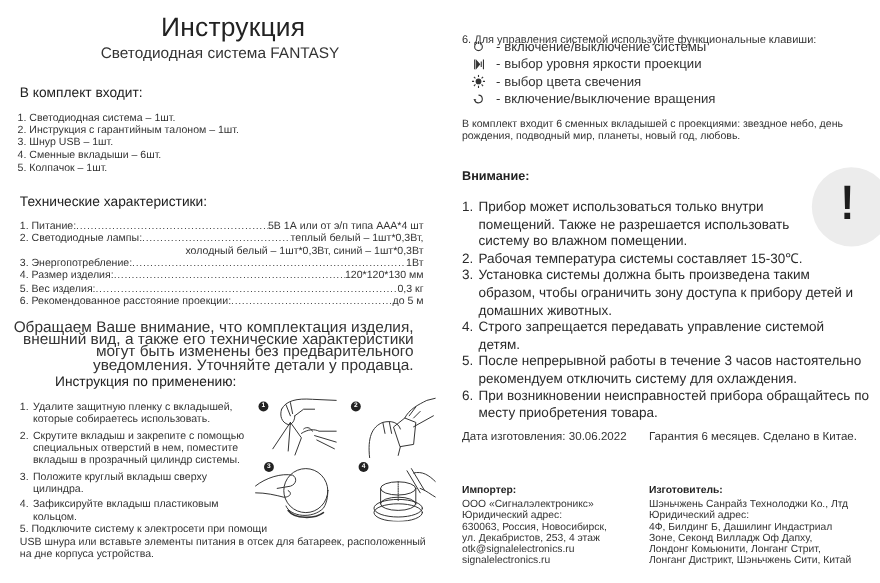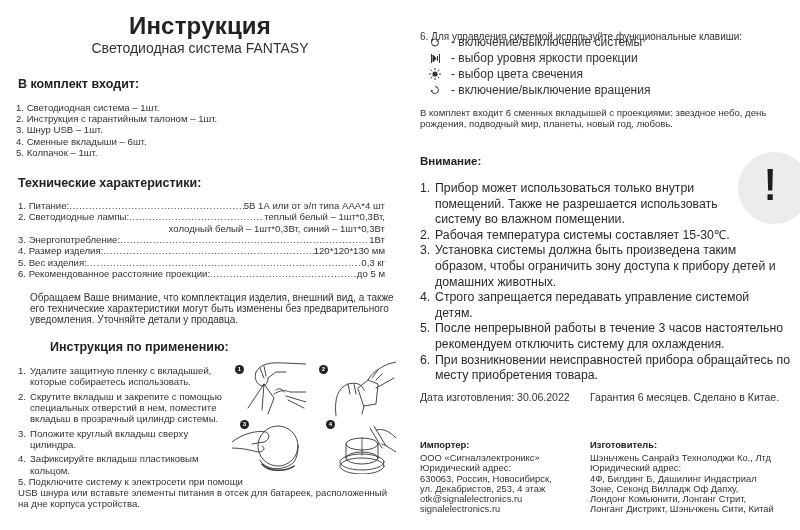--- a/index.html
+++ b/index.html
@@ -2,38 +2,38 @@
 <html><head>
 <meta charset="utf-8">
 <style>
   * { box-sizing: border-box; margin: 0; padding: 0; }
   html, body { width: 800px; height: 530px; background: #ffffff; overflow: hidden; }
   body { position: relative; font-family: "Liberation Sans", sans-serif; color: #2a2a2a; }
 
   .abs { position: absolute; }
 
   
-  .title { left: 0; width: 400px; top: 12px; text-align: center; font-size: 24px; font-weight: bold; color: #222; letter-spacing: 0.2px; }
+  .title { left: 12px; width: 400px; top: 12px; text-align: center; font-size: 24px; font-weight: normal; color: #222; letter-spacing: 0.2px; }
   .subtitle { left: 0; width: 400px; top: 40px; text-align: center; font-size: 14px; color: #333; }
-  .h2 { font-size: 12.5px; font-weight: bold; color: #222; }
+  .h2 { font-size: 12.5px; font-weight: normal; color: #222; }
   .small { font-size: 9.6px; line-height: 11.2px; color: #333; }
 
   .kit-h { left: 18px; top: 77px; }
   .kit-list { left: 16px; top: 102px; }
 
   .tech-h { left: 18px; top: 176px; }
   .tech-list { left: 18px; top: 200px; width: 367px; }
   .tech-row { display: flex; align-items: flex-end; white-space: nowrap; height: 11.3px; }
   .tech-row .lbl { flex: 0 0 auto; }
   .tech-row .dots { flex: 1 1 auto; overflow: hidden; white-space: nowrap; color: #444; letter-spacing: 0.6px; }
   .tech-row .dots::after { content: "........................................................................................................................................................................"; }
   .tech-row .val { flex: 0 0 auto; }
   .tech-row.cont { justify-content: flex-end; }
 
-  .notice { left: 30px; top: 292px; width: 370px; font-size: 10px; line-height: 11.2px; color: #333; }
+  .notice { left: 6px; top: 292px; width: 370px; font-size: 14px; line-height: 11.2px; color: #333; text-align: right; }
 
   .use-h { left: 18px; top: 340px; padding-left: 32px; }
   .use-list { left: 18px; top: 365px; width: 215px; font-size: 9.6px; line-height: 11.2px; color: #333; }
   .use-item { display: flex; margin-bottom: 3.3px; }
   .use-item .num { flex: 0 0 12px; }
   .use-item .txt { flex: 1; }
   .use5 { left: 18px; top: 476px; width: 380px; font-size: 9.6px; line-height: 11.2px; color: #333; }
 
   .figs { left: 232px; top: 358px; width: 165px; height: 116px; }
   .fig-badge { position: absolute; width: 9px; height: 9px; border-radius: 50%; background: #222; color: #fff; font-size: 6px; line-height: 9px; text-align: center; font-weight: bold; }

